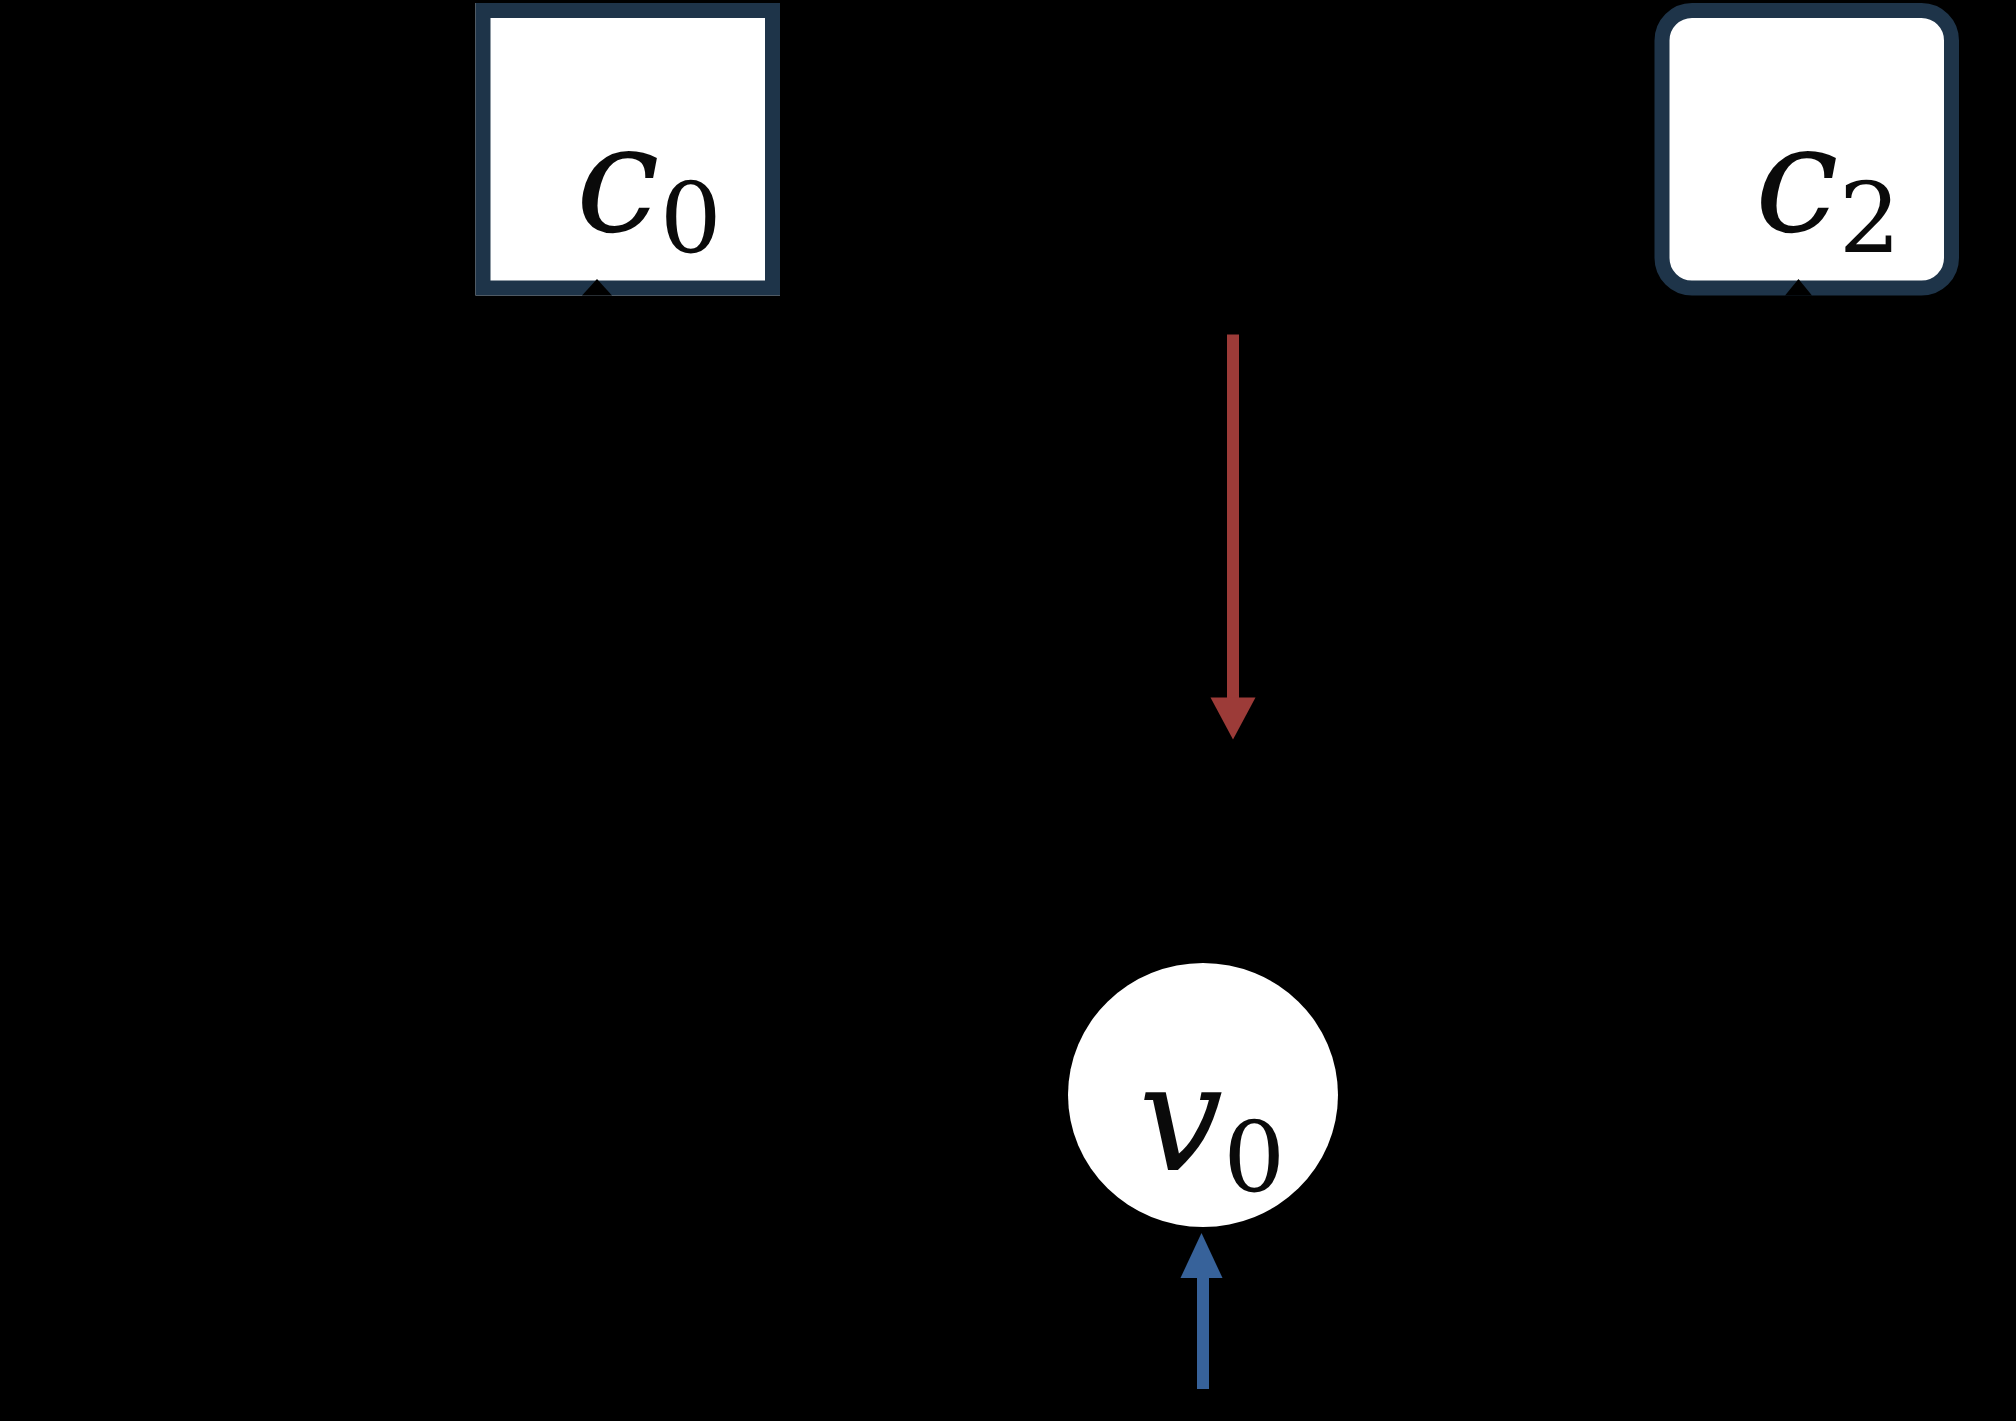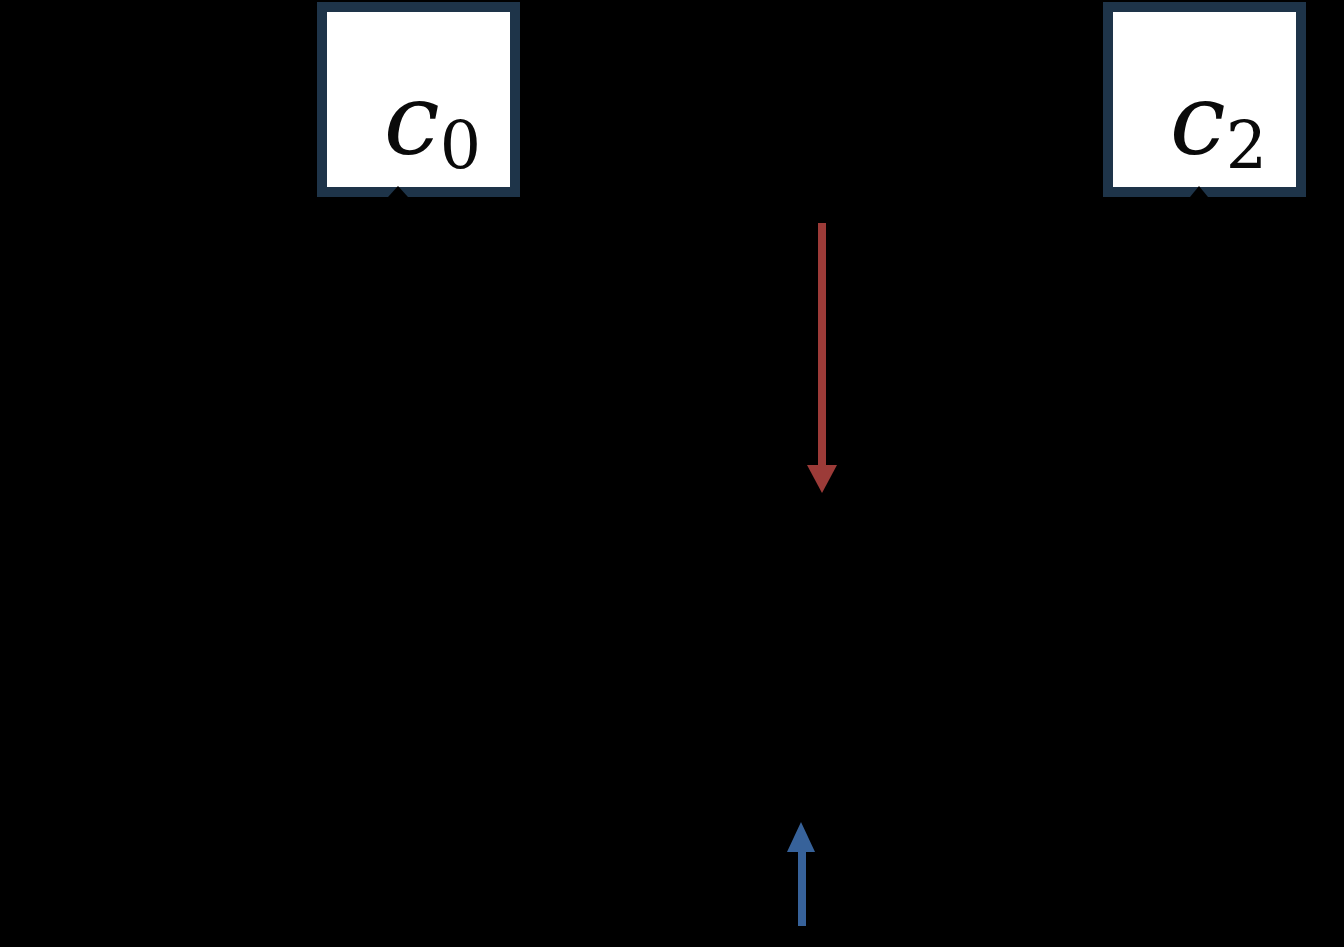--- a/index.html
+++ b/index.html
@@ -31,21 +31,21 @@
     height: 195px;
     box-sizing: border-box;
     background: var(--node-fill);
     border: 10px solid var(--node-border);
     display: flex;
     align-items: center;
     justify-content: center;
   }
   .factor-node.c0 { left: 297px; margin-left: 20px; }
   .factor-node.c1 { left: 700px; }
-  .factor-node.c2 { left: 1103px; }
+  .factor-node.c2 { left: 1103px; border-radius: 25px; }
 
   .node-label {
     font-style: italic;
     font-size: 100px;
     line-height: 1;
     color: var(--label-text);
     transform: translate(14px, 20px);
     white-space: nowrap;
   }
   .node-label sub {
@@ -147,19 +147,22 @@
 
   <div class="edge-arrowhead-tri c0"></div>
   <div class="edge-arrowhead-rect c1"></div>
   <div class="edge-arrowhead-tri c2"></div>
 
   <div>
     <div class="red-arrow-shaft"></div>
     <div class="red-arrow-head"></div>
   </div>
 
+  <div class="variable-node">
+    <span class="node-label"><span>v</span><sub>0</sub></span>
+  </div>
 
   <div>
     <div class="blue-arrow-head"></div>
     <div class="blue-arrow-shaft"></div>
   </div>
 
 </div>
 
 </body></html>

